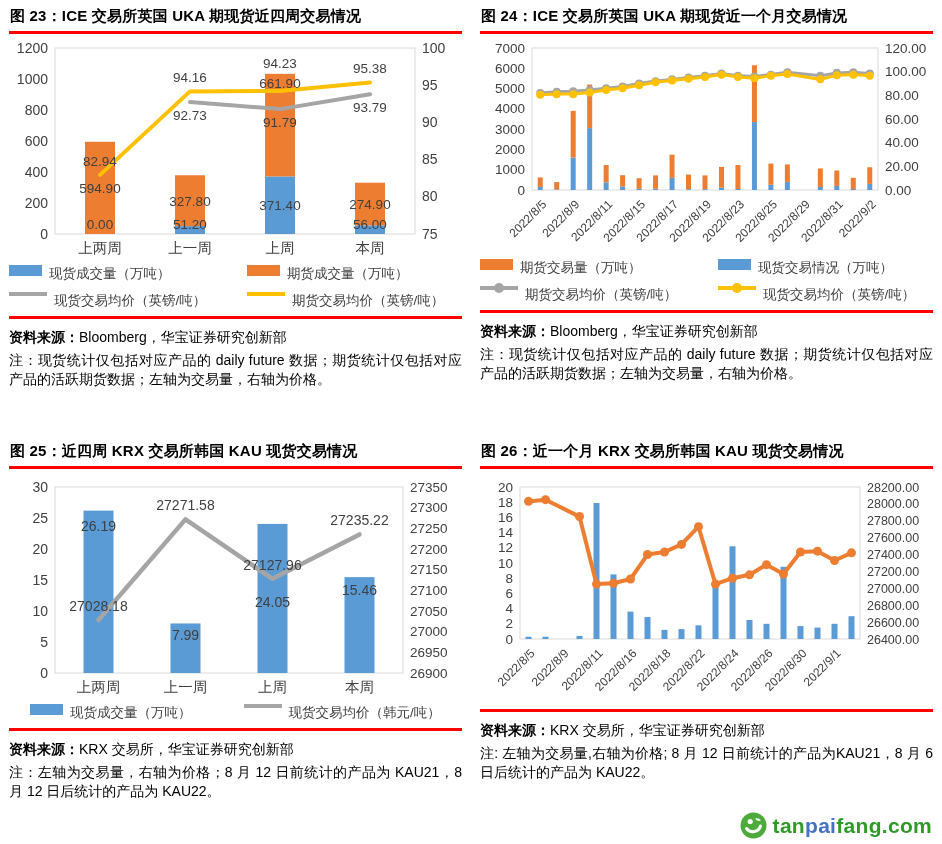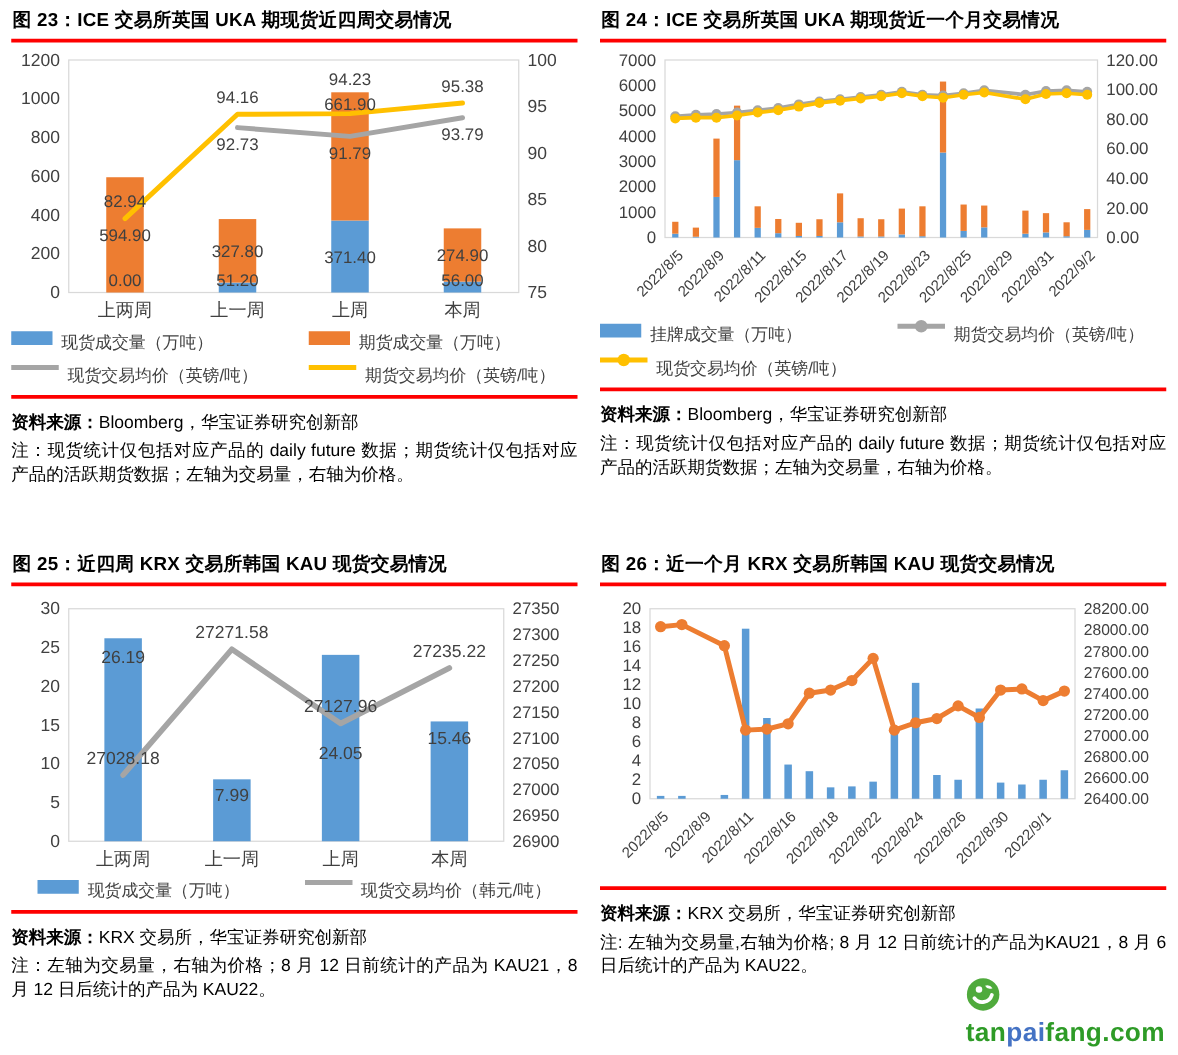--- a/index.html
+++ b/index.html
@@ -14,21 +14,21 @@
   .legend-grid{display:grid;grid-template-columns:238px 215px;justify-content:center;row-gap:9px;margin-top:3px;}
   .legend-flex{display:flex;justify-content:center;gap:52px;margin-top:1px;}
   .legend-item{display:flex;align-items:flex-start;gap:7px;font-size:13.5px;color:#404040;white-space:nowrap;}
   .swatch-bar{display:inline-block;width:33px;height:11px;flex:0 0 33px;}
   .swatch-line{display:inline-block;width:38px;height:4px;flex:0 0 38px;position:relative;}
   .marker-dot{position:absolute;left:50%;top:50%;width:10px;height:10px;border-radius:50%;transform:translate(-50%,-50%);}
   .rule-bottom{margin-top:6px;}
   .footer .src{font-size:14px;color:#000;margin:6px 0 2px;line-height:24px;}
   .src-label{font-weight:bold;}
   .footer .note{font-size:14px;color:#000;margin:2px 0 0;line-height:19px;text-align:justify;}
-  .logo{position:absolute;right:10px;bottom:5px;display:flex;gap:6px;flex-direction:column;}
+  .logo{position:absolute;right:10px;bottom:5px;display:flex;align-items:center;gap:6px;}
   .logo-text{font-size:21px;font-weight:bold;letter-spacing:.3px;}
   .lg-green{color:#2e9b27;}
   .lg-blue{color:#4472c4;}
 </style>
 </head>
 <body>
 
 <div class="sheet">
   <div class="grid">
 
@@ -221,22 +221,26 @@
             <circle cx="290.9047619047619" cy="37.80833333333332" r="4" fill="#FFC000"></circle>
             <circle cx="307.3809523809524" cy="36.03333333333333" r="4" fill="#FFC000"></circle>
             <circle cx="340.3333333333333" cy="41.358333333333334" r="4" fill="#FFC000"></circle>
             <circle cx="356.8095238095238" cy="37.21666666666667" r="4" fill="#FFC000"></circle>
             <circle cx="373.2857142857143" cy="36.625" r="4" fill="#FFC000"></circle>
             <circle cx="389.76190476190476" cy="37.80833333333332" r="4" fill="#FFC000"></circle>
           </g>
         </svg>
       <div class="legend-grid" id="legend1">
           <div class="legend-item">
+            <span class="swatch-bar" style="background: rgb(237, 125, 49);"></span>
+            <span>期货交易量（万吨）</span>
+          </div>
+          <div class="legend-item">
             <span class="swatch-bar" style="background: rgb(91, 155, 213);"></span>
-            <span>挂牌成交量（万吨）</span>
+            <span>现货交易情况（万吨）</span>
           </div>
           <div class="legend-item">
             <span class="swatch-line" style="background: rgb(165, 165, 165);">
               <span class="marker-dot" style="background: rgb(165, 165, 165);"></span>
             </span>
             <span>期货交易均价（英镑/吨）</span>
           </div>
           <div class="legend-item">
             <span class="swatch-line" style="background: rgb(255, 192, 0);">
               <span class="marker-dot" style="background: rgb(255, 192, 0);"></span>

